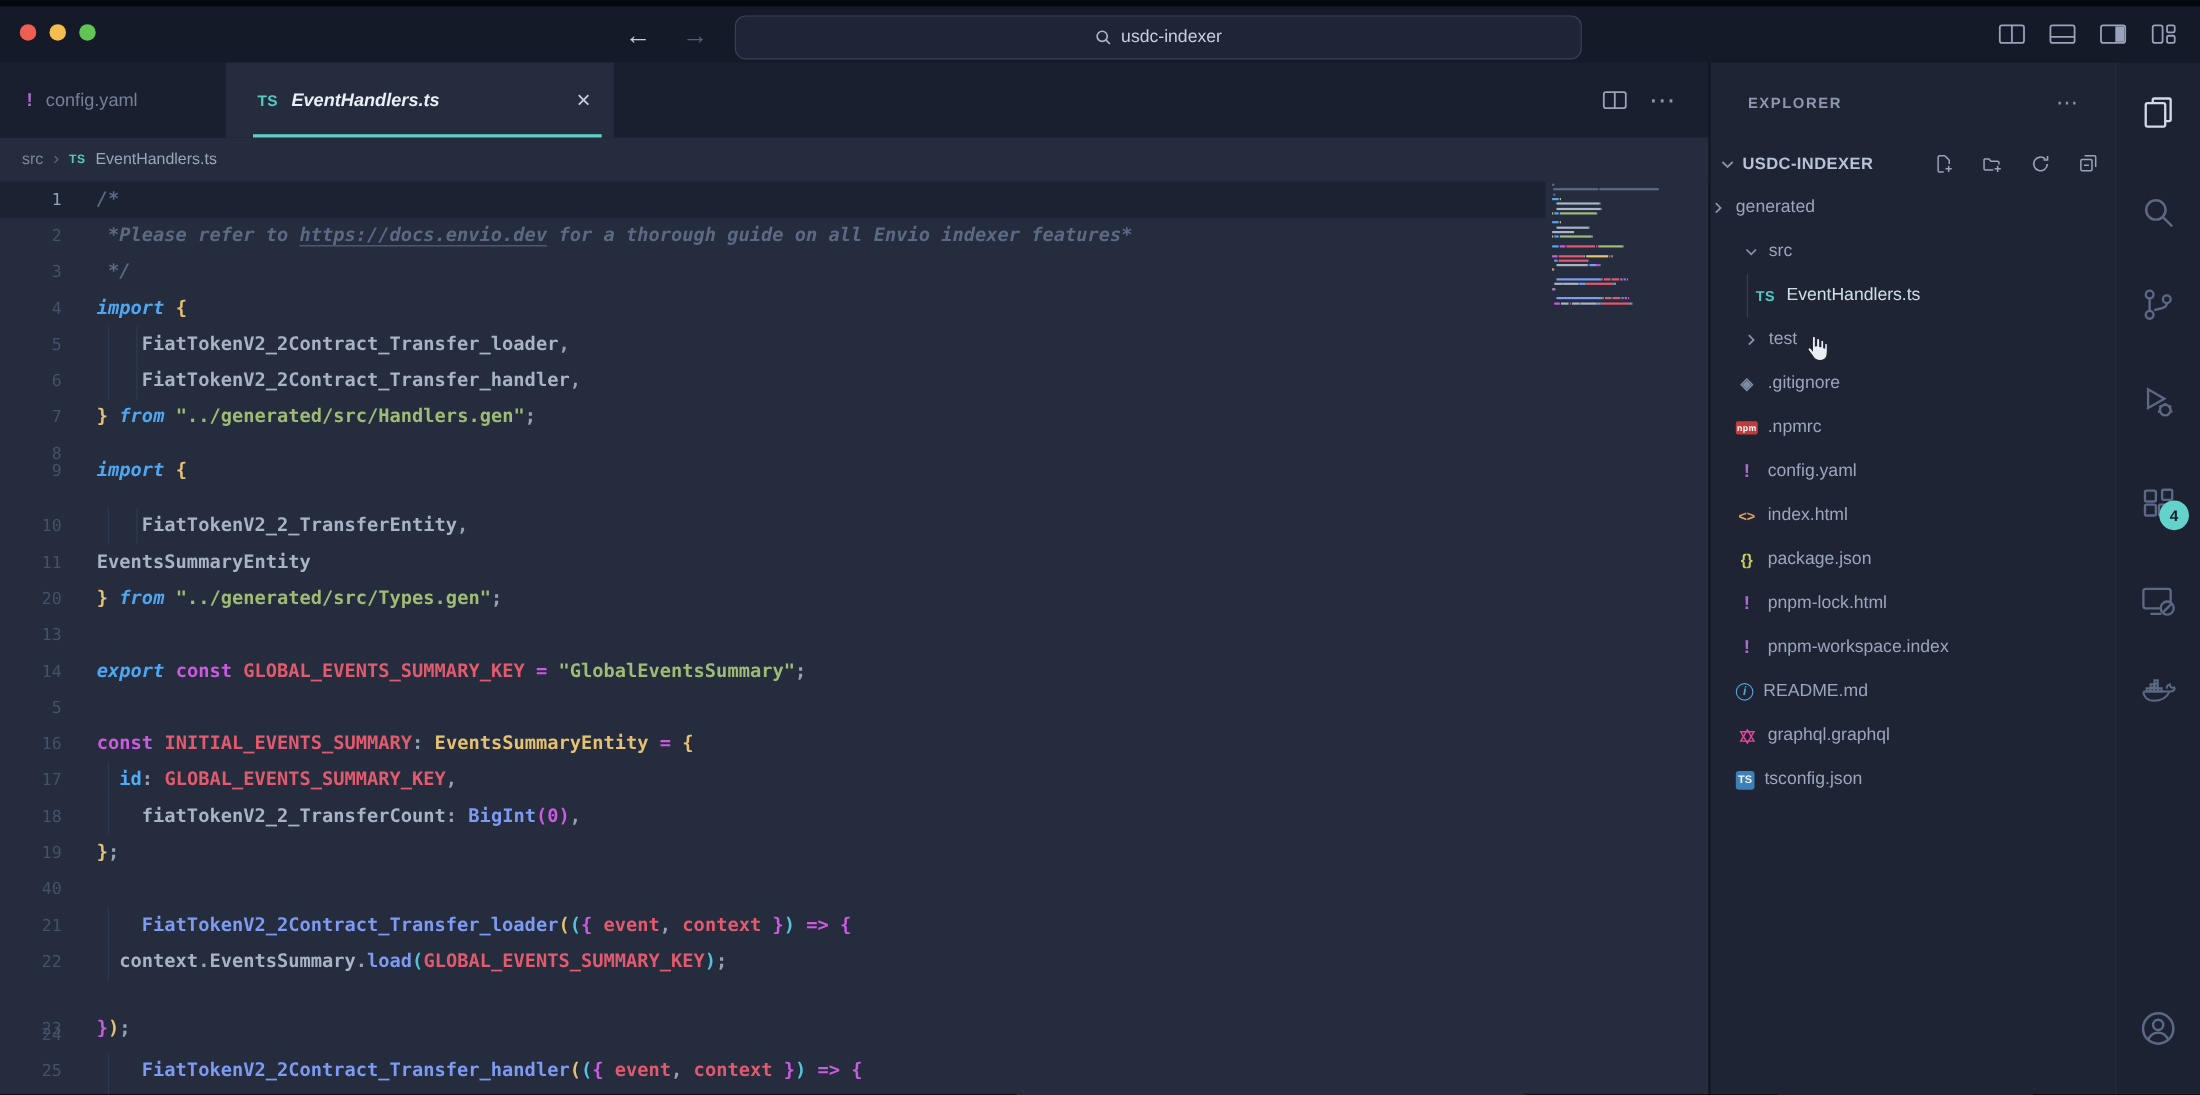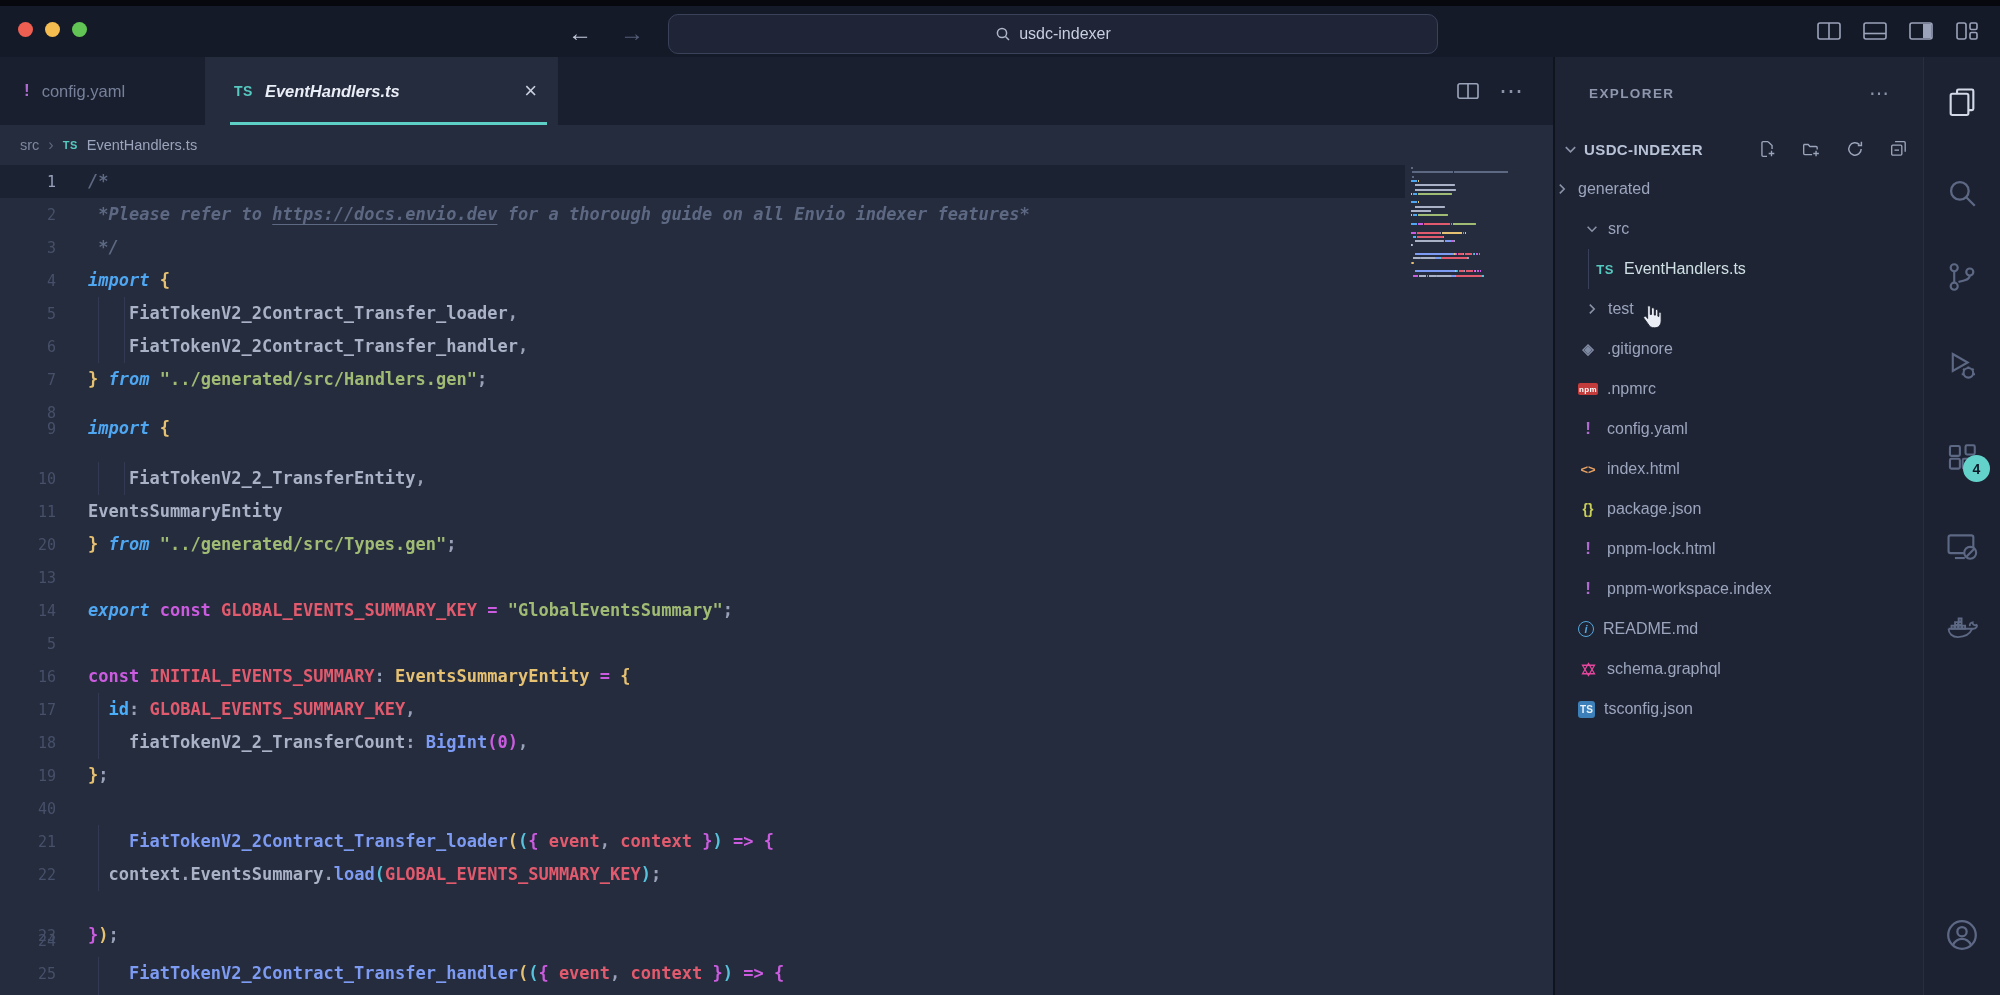--- a/index.html
+++ b/index.html
@@ -376,21 +376,21 @@
             <span class="fi fi-info">i</span>
             <span class="label">README.md</span>
           </div>
           <div class="trow" style="padding-left: 23px;">
             <span class="fi fi-gql">
               <svg width="17" height="17" viewBox="0 0 24 24" fill="none" stroke="currentColor" stroke-width="1.8">
                 <path d="M12 3.5 20.5 18h-17Z"></path>
                 <path d="M12 20.5 3.5 6h17Z"></path>
               </svg>
             </span>
-            <span class="label">schema.graphql</span>
+            <span class="label">graphql.graphql</span>
           </div>
           <div class="trow" style="padding-left: 23px;">
             <span class="fi fi-tsc">TS</span>
             <span class="label">tsconfig.json</span>
           </div>
         </div>
       <svg class="hand-cursor" viewBox="0 0 20 24">
         <path d="M6.3 2.2c.9 0 1.4.6 1.4 1.5v6.2l1-.1V5.3c0-.8.5-1.3 1.2-1.3s1.2.5 1.2 1.3v5l.9.1V6.7c0-.7.5-1.2 1.1-1.2s1.1.5 1.1 1.2v4.6l.8.2V8.9c0-.7.4-1.1 1-1.1s1 .5 1 1.2v6c0 4-2.2 6.3-5.6 6.3-2.9 0-4.3-1-5.8-3.6L2.2 13c-.6-1 .4-2.1 1.5-1.6.5.2 1 .8 1.3 1.3l.4.6V3.7c0-.9.5-1.5 1.4-1.5z" fill="#ebeff5" stroke="#1a1f2e" stroke-width="0.8"></path>
       </svg>
     </aside>

